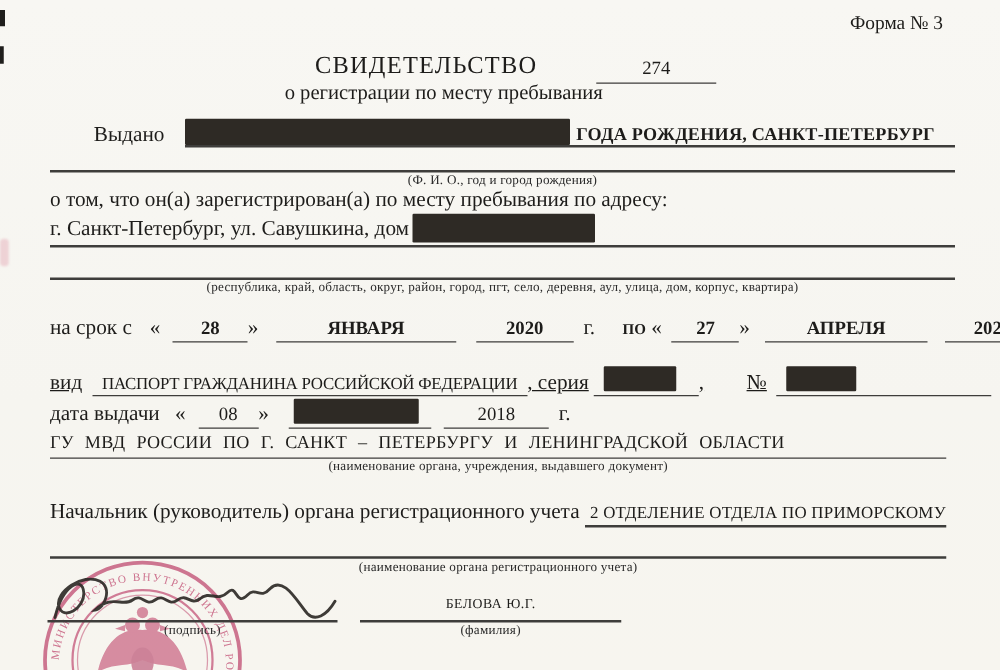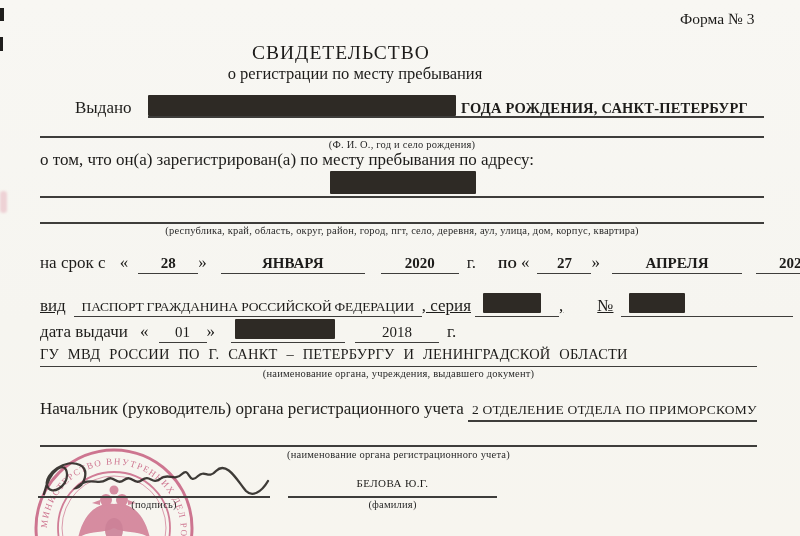--- a/index.html
+++ b/index.html
@@ -96,49 +96,51 @@
 
 <div class="page">
 
   <div class="edge-mark" style="left:0;top:8px;width:4px;height:13px;"></div>
   <div class="edge-mark" style="left:0;top:37px;width:3px;height:14px;"></div>
   <div class="smudge" style="left:0;top:191px;width:7px;height:22px;"></div>
 
   <div class="abs form-no">Форма № 3</div>
 
   <div class="abs t-title">СВИДЕТЕЛЬСТВО</div>
+  <div class="abs t-certno">274</div>
   <div class="abs t-sub">о регистрации по месту пребывания</div>
 
   <div class="abs serif17 r-issued-label">Выдано</div>
   <div class="abs redact r-issued-box"></div>
   <div class="abs r-issued-value">ГОДА РОЖДЕНИЯ, САНКТ-ПЕТЕРБУРГ</div>
   <div class="abs rule r-issued-line"></div>
   <div class="abs rule l-fio"></div>
-  <div class="abs caption c-fio">(Ф. И. О., год и село рождения)</div>
+  <div class="abs caption c-fio">(Ф. И. О., год и город рождения)</div>
 
   <div class="abs serif17 r-statement">о том, что он(а) зарегистрирован(а) по месту пребывания по адресу:</div>
+  <div class="abs serif17 r-address">г. Санкт-Петербург, ул. Савушкина, дом</div>
   <div class="abs redact r-address-box"></div>
   <div class="abs rule l-addr1"></div>
   <div class="abs rule l-addr2"></div>
   <div class="abs caption c-addr">(республика, край, область, округ, район, город, пгт, село, деревня, аул, улица, дом, корпус, квартира)</div>
 
   <div class="abs flowrow r-period">
     <span>на срок с</span>
     <span style="margin-left:10px;">«</span><span class="field boldval f-day1">28</span><span>»</span><span class="field boldval f-mon1">ЯНВАРЯ</span><span class="field boldval f-year1">2020</span><span class="gap-g">г.</span><span class="smallcaps gap-po">по</span>
     <span>«</span><span class="field boldval f-day2">27</span><span>»</span><span class="field boldval f-mon2">АПРЕЛЯ</span><span class="field boldval f-year2">2020</span>
   </div>
 
 
   <div class="abs flowrow r-vid">
     <span>вид</span><span class="field f-doctype">ПАСПОРТ ГРАЖДАНИНА РОССИЙСКОЙ ФЕДЕРАЦИИ</span><span>, серия</span><span class="field f-series"><span class="redact"></span></span><span>,</span><span class="lbl-num">№</span><span class="field f-number"><span class="redact"></span></span>
   </div>
 
   <div class="abs flowrow r-date">
     <span>дата выдачи</span>
-    <span style="margin-left:8px;">«</span><span class="field f-iday">01</span><span>»</span><span class="field f-imon"><span class="redact"></span></span><span class="field f-iyear">2018</span><span class="gap-g">г.</span>
+    <span style="margin-left:8px;">«</span><span class="field f-iday">08</span><span>»</span><span class="field f-imon"><span class="redact"></span></span><span class="field f-iyear">2018</span><span class="gap-g">г.</span>
   </div>
 
   <div class="abs r-auth">ГУ МВД РОССИИ ПО Г. САНКТ – ПЕТЕРБУРГУ И ЛЕНИНГРАДСКОЙ ОБЛАСТИ</div>
   <div class="abs caption c-auth">(наименование органа, учреждения, выдавшего документ)</div>
 
   <div class="abs serif17 r-head">Начальник (руководитель) органа регистрационного учета</div>
   <div class="abs r-head-val">2 ОТДЕЛЕНИЕ ОТДЕЛА ПО ПРИМОРСКОМУ</div>
   <div class="abs rule l-head"></div>
   <div class="abs rule l-org2"></div>
   <div class="abs caption c-org2">(наименование органа регистрационного учета)</div>

